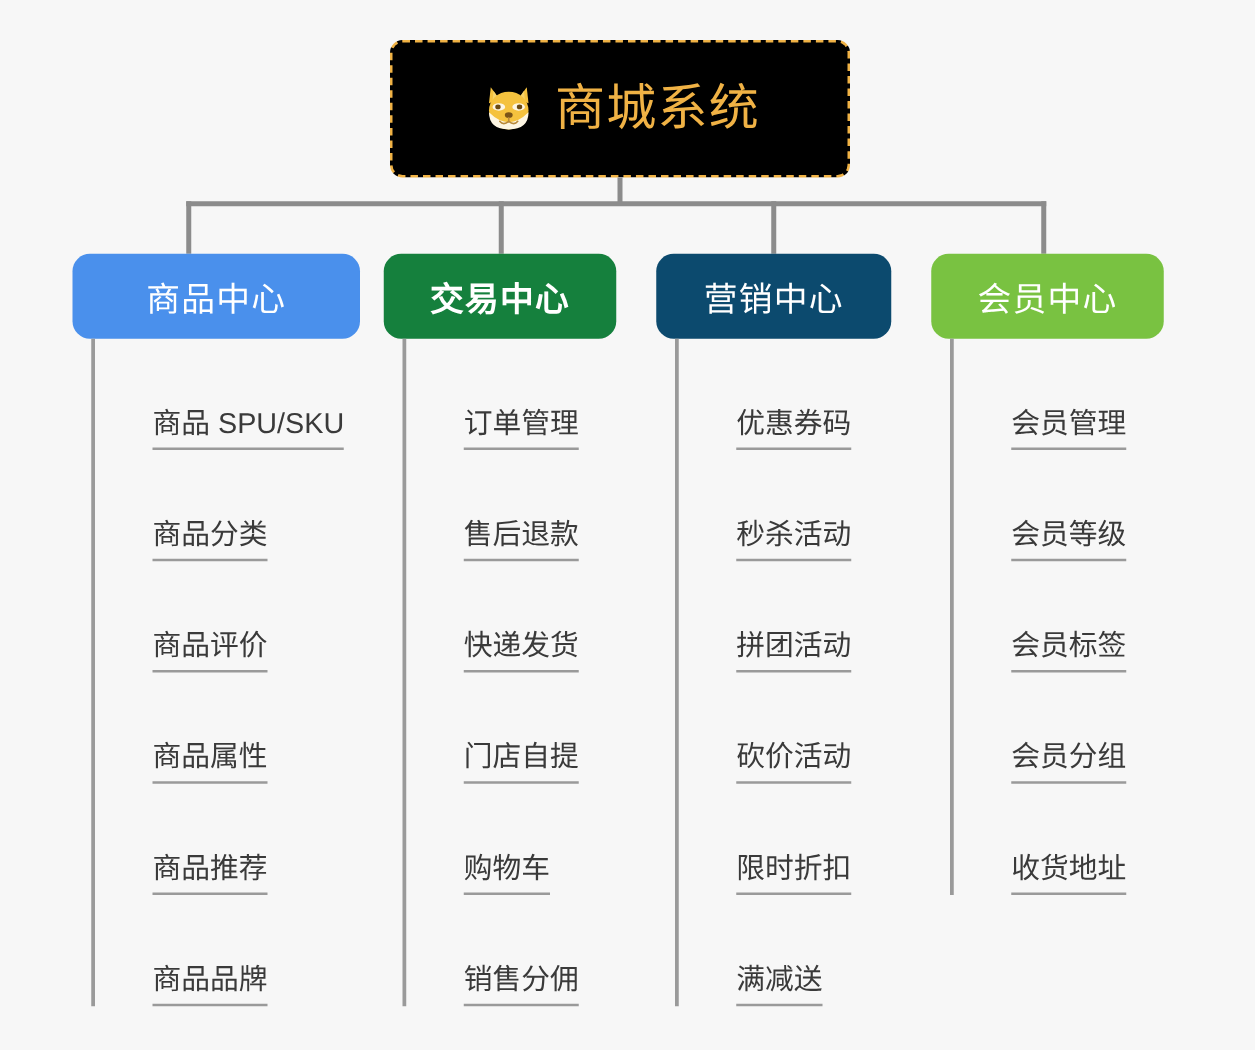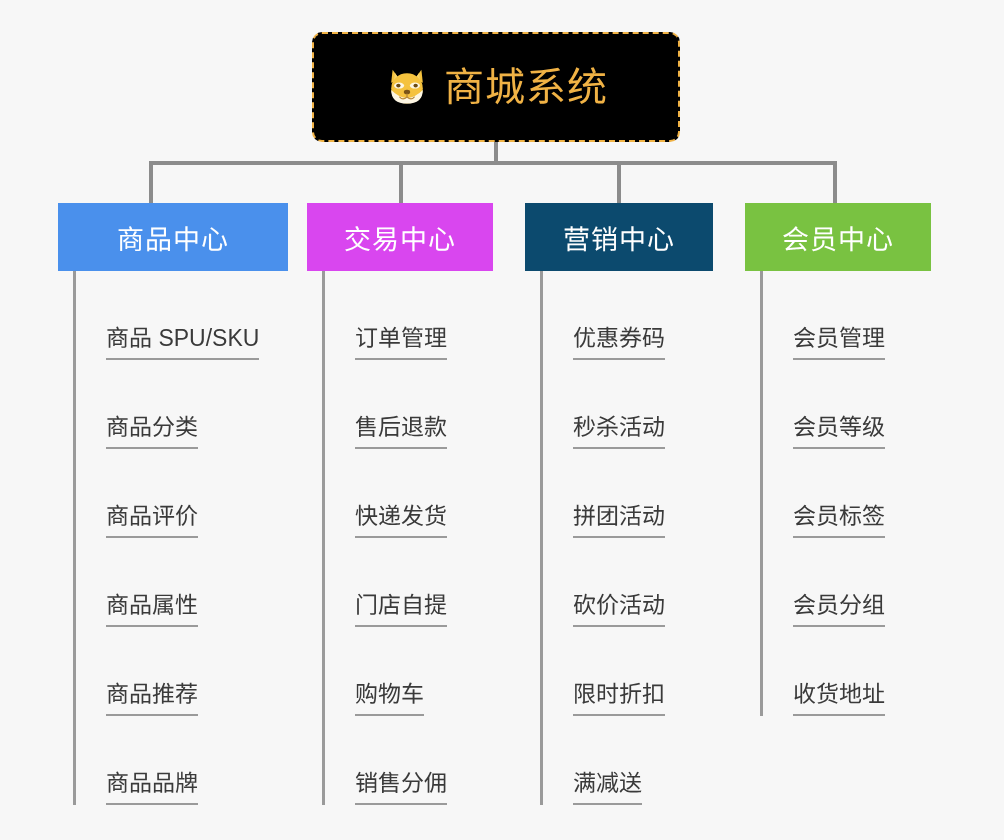--- a/index.html
+++ b/index.html
@@ -83,39 +83,39 @@
     position: absolute;
     top: 203px;
   }
   .branch.b1 { left: 58px;  width: 230px; }
   .branch.b2 { left: 307px; width: 186px; }
   .branch.b3 { left: 525px; width: 188px; }
   .branch.b4 { left: 745px; width: 186px; }
 
   .branch-head {
     height: 68px;
-    border-radius: 0;
+    border-radius: 14px;
     display: flex;
     align-items: center;
     justify-content: center;
     color: #ffffff;
     font-size: 27px;
     letter-spacing: 1px;
     white-space: nowrap;
   }
   .branch.b1 .branch-head { background: #4a90ec; }
-  .branch.b2 .branch-head { background: #d946ef; }
+  .branch.b2 .branch-head { background: #15803d; font-weight: bold; }
   .branch.b3 .branch-head { background: #0c4a6e; text-align: center; }
   .branch.b4 .branch-head { background: #79c241; }
 
   
   .leaves {
     position: relative;
     margin-left: 15px;
-    padding-left: 0;
+    padding-left: 16px;
   }
   .spine {
     position: absolute;
     left: 0;
     top: 0;
     bottom: 0;
     width: 3px;
     background: #9a9a9a;
   }
   .leaf {

